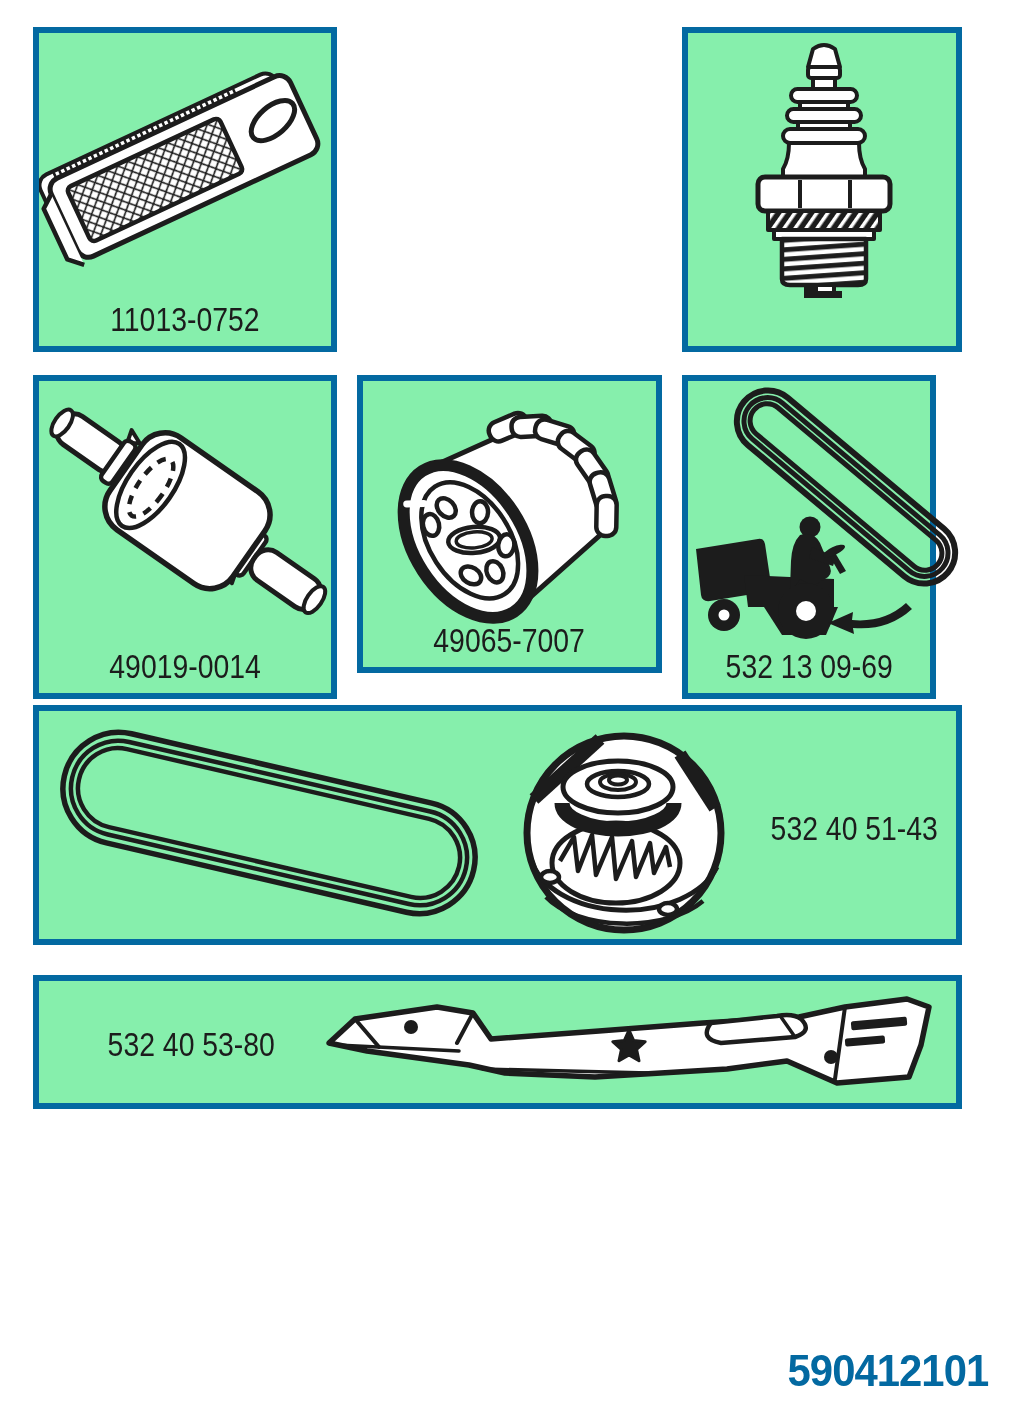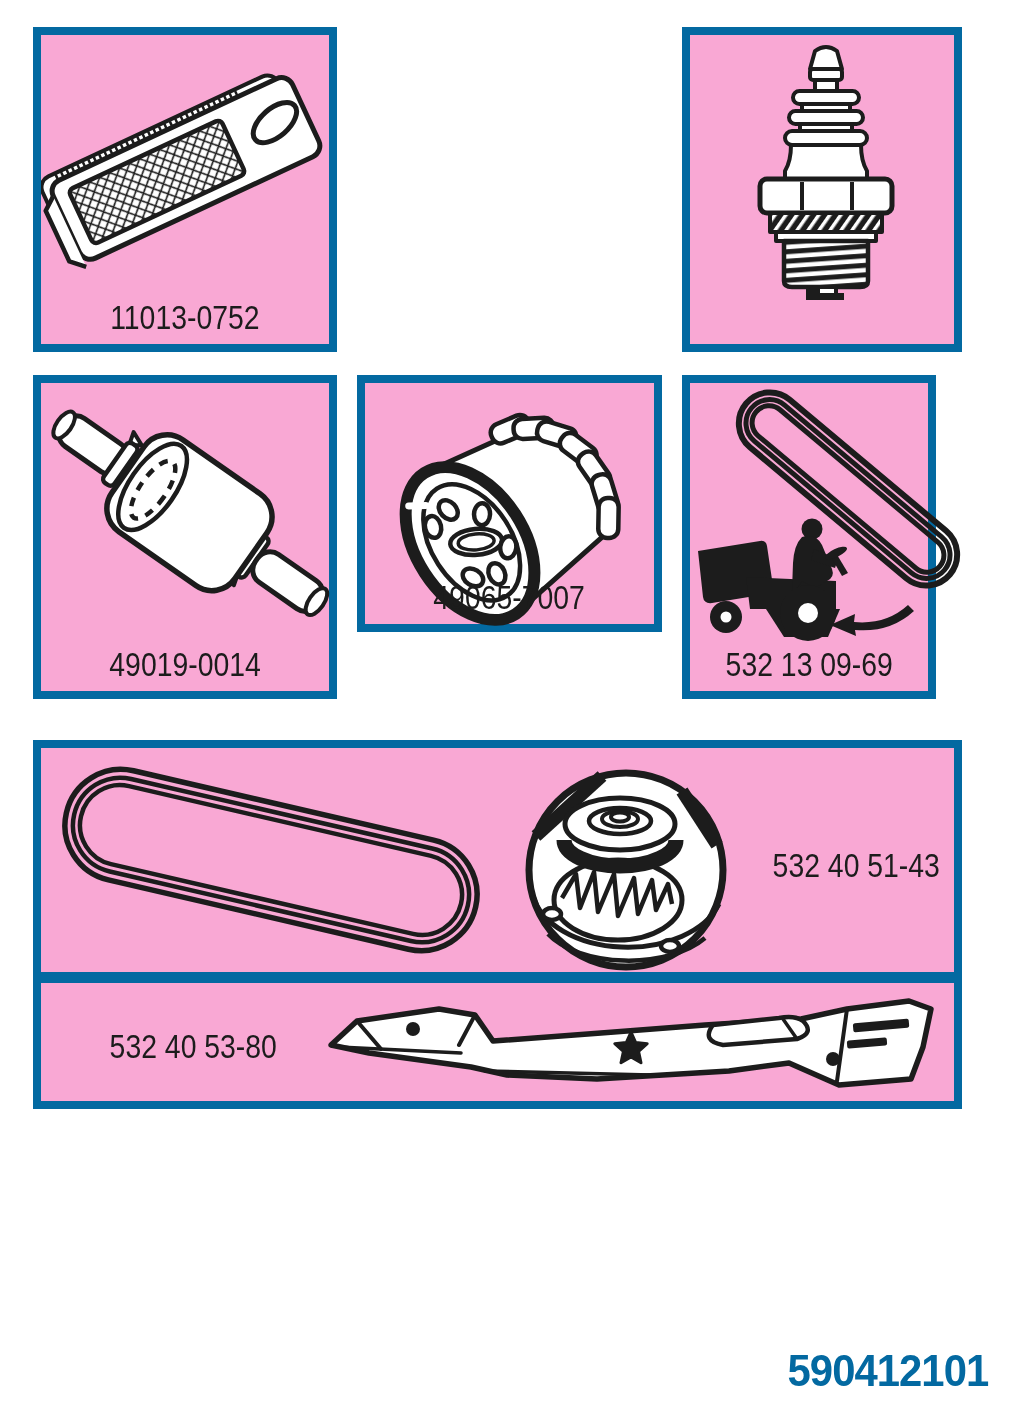--- a/index.html
+++ b/index.html
@@ -1,18 +1,18 @@
 <!DOCTYPE html>
 <html><head>
 <meta charset="utf-8">
 <style>
   html,body{margin:0;padding:0;background:#ffffff;}
   .page{position:relative;width:1024px;height:1411px;background:#ffffff;overflow:hidden;
         font-family:"Liberation Sans",sans-serif;color:#1c1c1c;}
-  .part-box{position:absolute;border:8px solid #0369a1;background:#f9a8d4;box-sizing:border-box;}
+  .part-box{position:absolute;border:6px solid #0369a1;background:#86efac;box-sizing:border-box;}
   .part-box svg{position:absolute;top:0;left:0;display:block;}
   .pn-label{position:absolute;bottom:8px;left:0;right:0;text-align:center;
             font-size:33px;line-height:36px;color:#1c1c1c;white-space:nowrap;}
   .pn-label .cond{display:inline-block;transform:scaleX(.86);transform-origin:center;}
   .pn-side{position:absolute;text-align:center;font-size:33px;line-height:36px;
            color:#1c1c1c;white-space:nowrap;}
   .doc-number{position:absolute;top:1346px;right:36px;font-size:44px;line-height:50px;
               font-weight:bold;letter-spacing:-1px;color:#0369a1;}
   .doc-number .cond{display:inline-block;transform:scaleX(.95);transform-origin:right center;}
 </style>
@@ -90,21 +90,21 @@
         <rect x="-72" y="-56" width="150" height="112" rx="28" stroke-width="5.5"></rect>
         <ellipse cx="-42" cy="0" rx="23" ry="50" stroke-width="4.5"></ellipse>
         <ellipse cx="-40" cy="2" rx="13" ry="34" stroke-width="4.5" stroke-dasharray="9 8" fill="none"></ellipse>
       </g>
     </svg>
     <div class="pn-label">
       <span class="cond">49019-0014</span>
     </div>
   </div>
 
-  <div class="part-box" style="left:357px;top:375px;width:305px;height:257px;">
+  <div class="part-box" style="left:357px;top:375px;width:305px;height:298px;">
     <svg viewBox="0 0 297 266" width="297" height="266">
       <g transform="translate(152,130) rotate(-33)" fill="#fff" stroke="#1c1c1c" stroke-linejoin="round">
         <path d="M-56,-84 L62,-66 Q88,-60 88,0 Q88,60 62,66 L-56,84 Z" stroke-width="5"></path>
         <g stroke-width="4.5">
           <rect x="-20" y="-10" width="40" height="20" rx="9" transform="translate(40,-74) rotate(10)"></rect>
           <rect x="-20" y="-10" width="40" height="20" rx="9" transform="translate(60,-62) rotate(30)"></rect>
           <rect x="-20" y="-10" width="40" height="20" rx="9" transform="translate(76,-44) rotate(50)"></rect>
           <rect x="-20" y="-10" width="40" height="20" rx="9" transform="translate(86,-20) rotate(70)"></rect>
           <rect x="-20" y="-10" width="40" height="20" rx="9" transform="translate(88,6) rotate(88)"></rect>
           <rect x="-20" y="-10" width="40" height="20" rx="9" transform="translate(84,32) rotate(106)"></rect>
@@ -155,21 +155,21 @@
       </g>
       <circle cx="36" cy="234" r="5.5" fill="#fff"></circle>
       <circle cx="118" cy="230" r="10" fill="#fff"></circle>
       <path d="M218,222 Q196,242 164,239 L165,231 L140,242 L166,253 L165,247 Q200,250 224,228 Z" fill="#1c1c1c"></path>
     </svg>
     <div class="pn-label">
       <span class="cond">532 13 09-69</span>
     </div>
   </div>
 
-  <div class="part-box" style="left:33px;top:740px;width:929px;height:240px;">
+  <div class="part-box" style="left:33px;top:705px;width:929px;height:240px;">
     <svg viewBox="0 0 921 232" width="921" height="232">
       <g transform="translate(230,112) rotate(13)" fill="none" stroke="#1c1c1c">
         <rect x="-210" y="-56" width="420" height="112" rx="56" stroke-width="5.5"></rect>
         <rect x="-202" y="-47.5" width="404" height="95" rx="47.5" stroke-width="4.5"></rect>
         <rect x="-195" y="-40" width="390" height="80" rx="40" stroke-width="4.5"></rect>
       </g>
       <g transform="translate(585,122)" stroke="#1c1c1c" fill="#fff" stroke-linejoin="round">
         <circle r="97" stroke-width="7"></circle>
         <line x1="-24" y1="-94" x2="-90" y2="-34" stroke-width="13"></line>
         <line x1="56" y1="-79" x2="91" y2="-25" stroke-width="13"></line>

